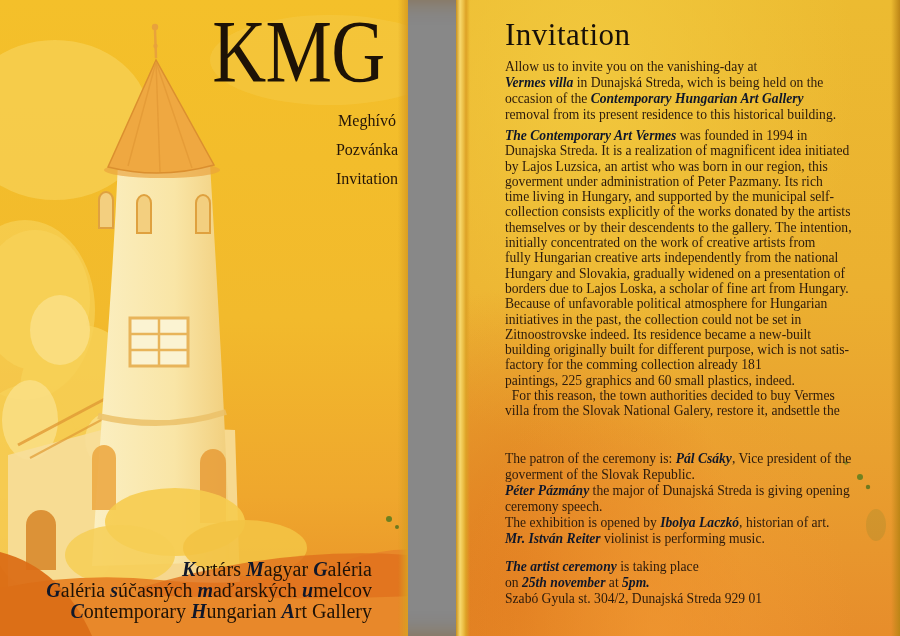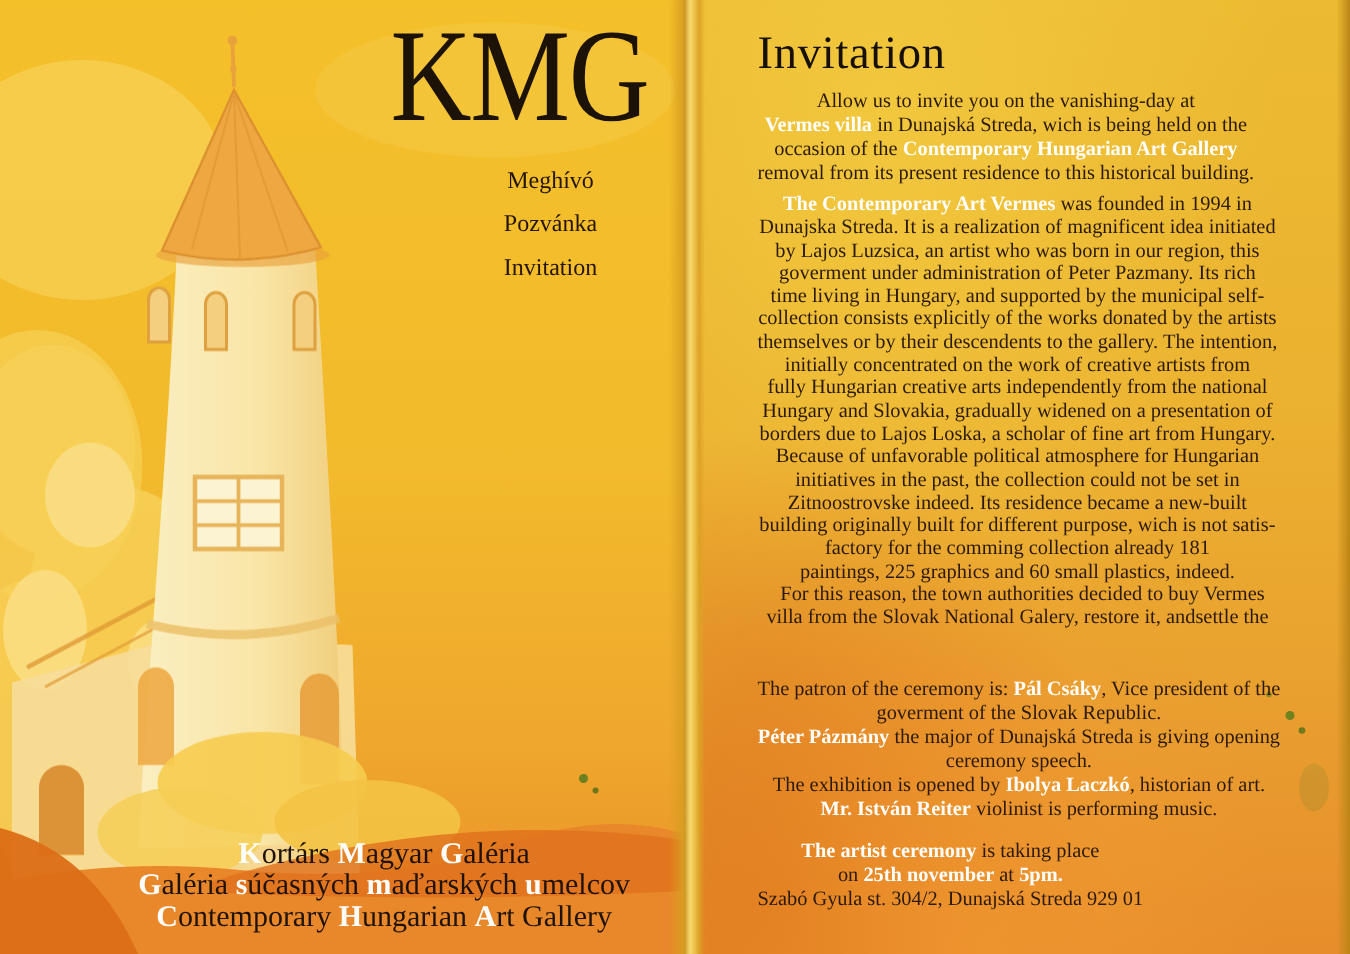--- a/index.html
+++ b/index.html
@@ -2,21 +2,21 @@
 <html><head>
 <meta charset="utf-8">
 <style>
   html,body{margin:0;padding:0;background:#888;}
   #card{
     position:relative;width:900px;height:636px;overflow:hidden;
     font-family:"Liberation Serif","DejaVu Serif",serif;
     box-shadow:inset 0 0 22px rgba(140,80,0,.45);
   }
   .panel{position:absolute;top:0;height:636px;overflow:hidden;}
-  #left-panel{left:0;width:456px;}
+  #left-panel{left:0;width:408px;}
   #right-panel{left:456px;width:444px;}
   .bg-svg{position:absolute;left:0;top:0;}
   
   #kmg{
     position:absolute;top:6px;right:24px;
     font-size:88px;line-height:92px;color:#1d1206;
     transform:scaleX(.85);transform-origin:right top;
     letter-spacing:-1px;
   }
   #subtitle{
@@ -30,22 +30,22 @@
   
   #invitation-heading{
     position:absolute;left:49px;top:18px;
     font-size:31px;line-height:34px;color:#171009;letter-spacing:.5px;
   }
   .para{position:absolute;left:49px;color:#2b1a0c;font-size:13.6px;line-height:16px;}
   #para-intro{top:59px;}
   #para-history{top:128px;line-height:15.3px;}
   #para-ceremony{top:451px;}
   #para-opening{top:559px;}
-  .tline{white-space:nowrap;text-align:center;}
-  .b{font-weight:bold;color:#ffffff;}
+  .tline{white-space:nowrap;}
+  .b{font-weight:bold;color:#0f172a;font-style:italic;}
   
   #fold-highlight{
     position:absolute;left:0;top:0;width:14px;height:636px;
     background:linear-gradient(90deg,#c8901f 0px,#f7d96e 4px,#edc24a 7px,#dda226 10px,rgba(221,162,38,0) 14px);
   }
   #left-edge-shade{
     position:absolute;right:0;top:0;width:10px;height:636px;
     background:linear-gradient(90deg,rgba(205,150,30,0),#d99e22);
   }
   #right-edge-shade{

